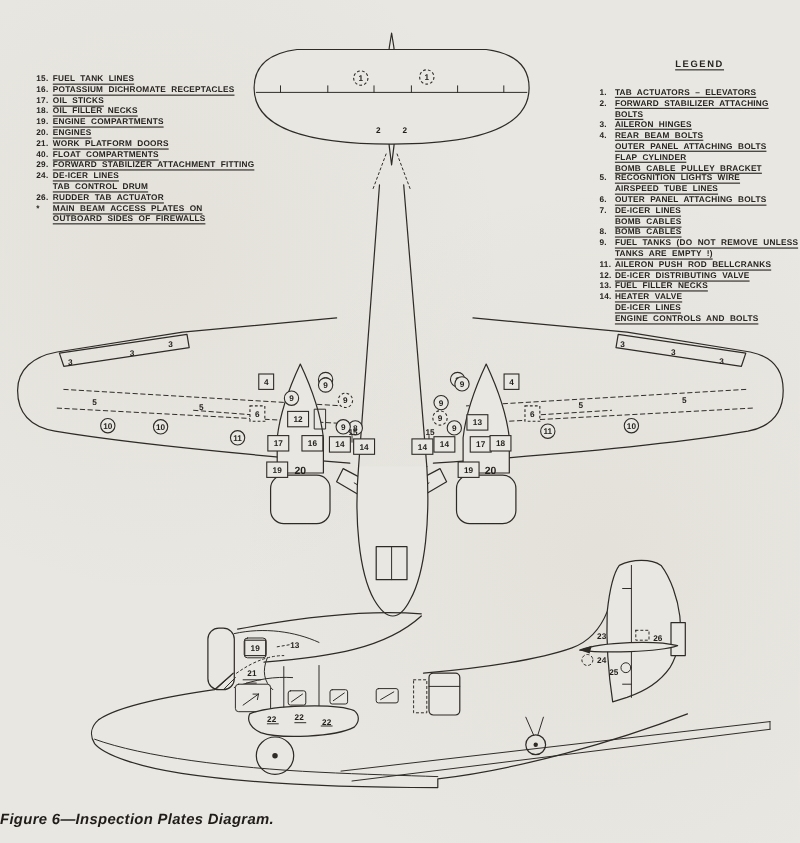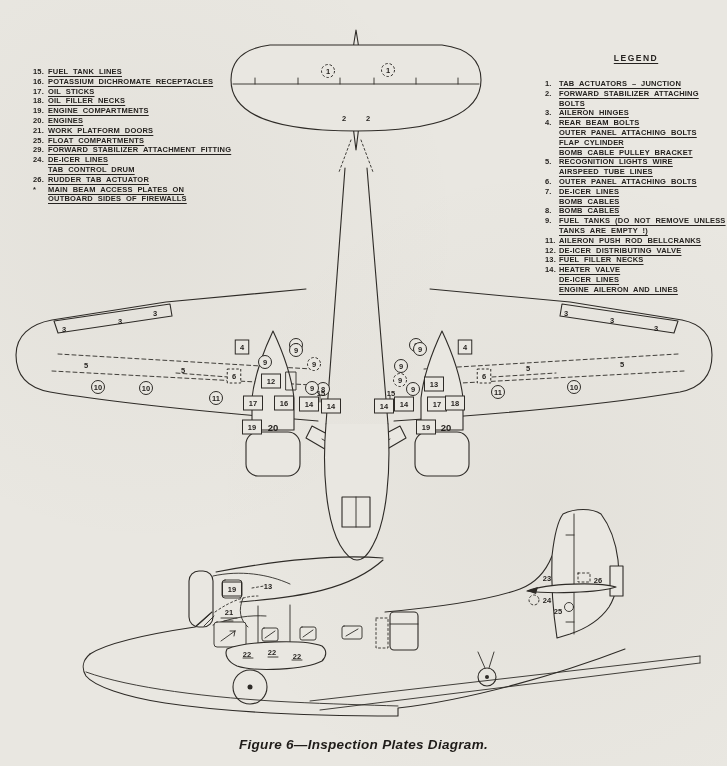--- a/index.html
+++ b/index.html
@@ -19,21 +19,21 @@
   .legend.right{left:545px;top:53px;width:182px;}
   .lg-title{text-align:center;text-decoration:underline;text-underline-offset:2px;
     font-size:8.5px;letter-spacing:1.5px;margin-bottom:16px;}
   .lg-row{display:flex;align-items:flex-start;}
   .lg-num{flex:0 0 15px;width:15px;line-height:9.8px;}
   .legend.right .lg-num{flex-basis:14px;width:14px;}
   .lg-txt{flex:1;}
   .lg-line{display:inline-block;text-decoration:underline;text-underline-offset:2px;
     line-height:9.8px;}
   .lg-line{display:block;}
-  .caption{position:absolute;left:0;right:0;top:737px;text-align:center;
+  .caption{position:absolute;left:0;right:0;top:737px;text-align:left;
     font-style:italic;font-weight:700;font-size:13.5px;color:#1f1c19;letter-spacing:.3px;}
   svg.diagram{position:absolute;left:0;top:0;}
   .ln{fill:none;stroke:#2e2b27;stroke-width:1.1;stroke-linecap:round;stroke-linejoin:round;}
   .thin{stroke-width:.9;}
   .fillp{fill:#e9e7e1;}
   .dashln{stroke-dasharray:4 3;}
   .dotln{stroke-dasharray:2 2.5;}
   .co{font:700 7.5px "Liberation Sans",sans-serif;fill:#211e1b;text-anchor:middle;}
   .co.big{font-size:9.5px;}
   .coshape{fill:#e9e7e1;stroke:#2e2b27;stroke-width:1;}
@@ -290,21 +290,21 @@
         <span class="lg-line">ENGINES</span>
       </span>
     </div>
     <div class="lg-row">
       <span class="lg-num">21.</span>
       <span class="lg-txt">
         <span class="lg-line">WORK PLATFORM DOORS</span>
       </span>
     </div>
     <div class="lg-row">
-      <span class="lg-num">25.</span>
+      <span class="lg-num">40.</span>
       <span class="lg-txt">
         <span class="lg-line">FLOAT COMPARTMENTS</span>
       </span>
     </div>
     <div class="lg-row">
       <span class="lg-num">29.</span>
       <span class="lg-txt">
         <span class="lg-line">FORWARD STABILIZER ATTACHMENT FITTING</span>
       </span>
     </div>
@@ -329,21 +329,21 @@
       </span>
     </div>
   </div>
 
 <div class="legend right">
   <div class="lg-title">LEGEND</div>
   <div>
       <div class="lg-row">
         <span class="lg-num">1.</span>
         <span class="lg-txt">
-          <span class="lg-line">TAB ACTUATORS – JUNCTION</span>
+          <span class="lg-line">TAB ACTUATORS – ELEVATORS</span>
         </span>
       </div>
       <div class="lg-row">
         <span class="lg-num">2.</span>
         <span class="lg-txt">
           <span class="lg-line">FORWARD STABILIZER ATTACHING BOLTS</span>
         </span>
       </div>
       <div class="lg-row">
         <span class="lg-num">3.</span>
@@ -409,19 +409,19 @@
         <span class="lg-num">13.</span>
         <span class="lg-txt">
           <span class="lg-line">FUEL FILLER NECKS</span>
         </span>
       </div>
       <div class="lg-row">
         <span class="lg-num">14.</span>
         <span class="lg-txt">
           <span class="lg-line">HEATER VALVE</span>
           <span class="lg-line">DE-ICER LINES</span>
-          <span class="lg-line">ENGINE AILERON AND LINES</span>
+          <span class="lg-line">ENGINE CONTROLS AND BOLTS</span>
         </span>
       </div>
     </div>
 </div>
 
 <div class="caption">Figure 6—Inspection Plates Diagram.</div>
 
 </body></html>

